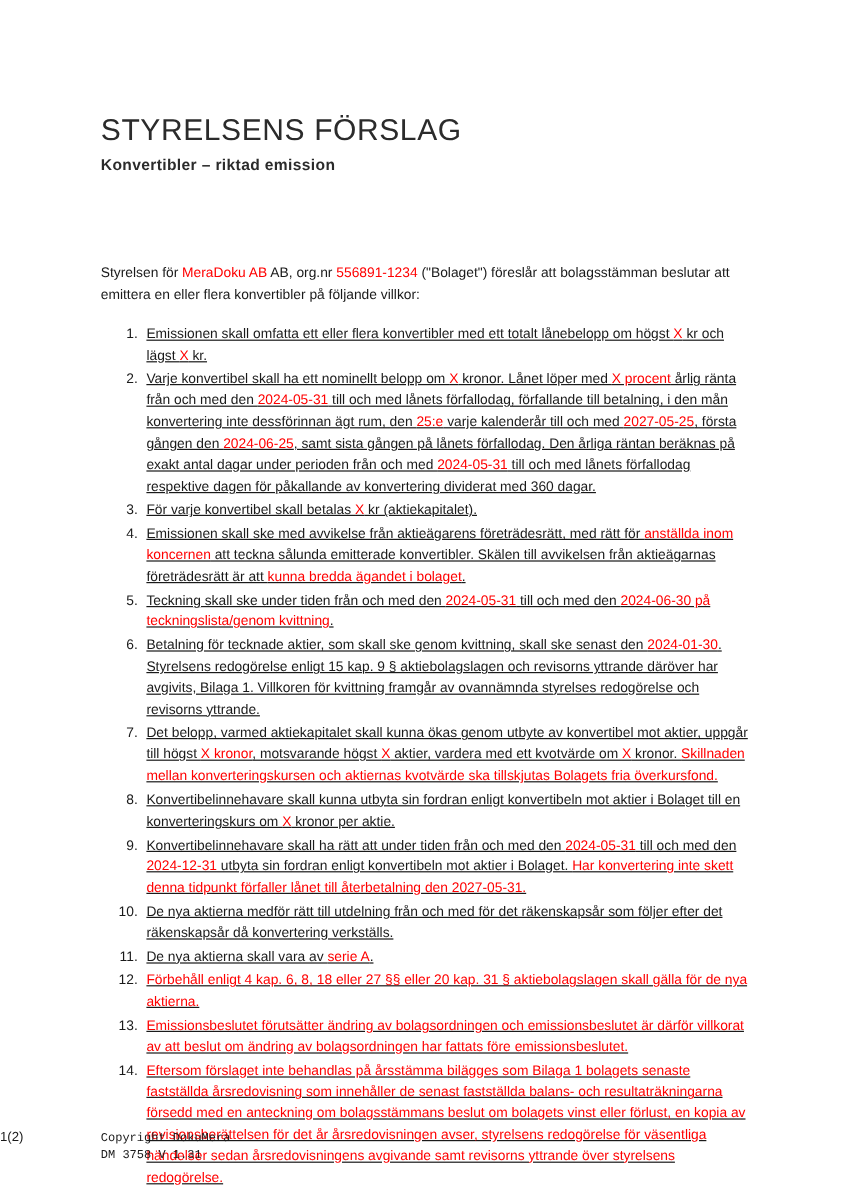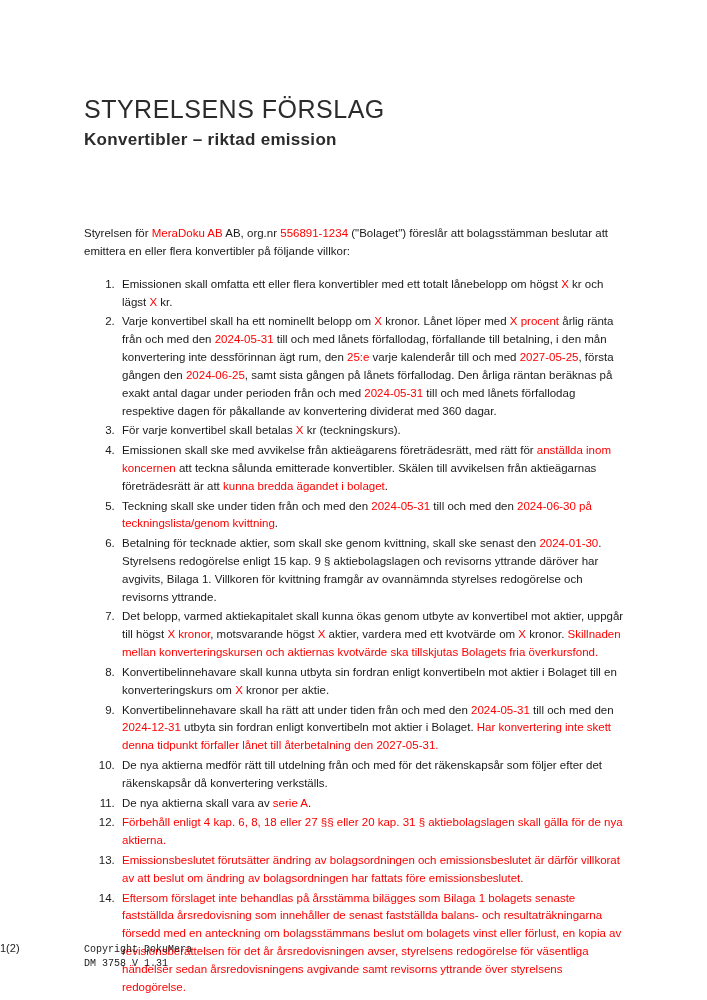--- a/index.html
+++ b/index.html
@@ -30,21 +30,21 @@
   }
   .doc-title {
     font-size: 25px;
     font-weight: normal;
     letter-spacing: 0.5px;
     color: #2b2b2b;
     margin: 0 0 6px 0;
     line-height: 1.1;
   }
   .doc-subtitle {
-    font-size: 17px;
+    font-size: 13px;
     font-weight: bold;
     color: #2b2b2b;
     letter-spacing: 0.3px;
     margin: 0;
   }
   .intro {
     margin-top: 74px;
     font-size: 11.5px;
     line-height: 1.58;
     color: #1a1a1a;
@@ -54,20 +54,21 @@
   }
   ol.clauses {
     margin: 16px 0 0 0;
     padding-left: 34px;
     font-size: 11.5px;
     line-height: 1.55;
   }
   ol.clauses > li {
     margin-bottom: 2px;
     padding-left: 4px;
+    text-decoration: underline;
   }
   .footer {
     position: absolute;
     left: 84px;
     bottom: 42px;
     font-size: 10px;
     line-height: 1.35;
     color: #1a1a1a;
     font-family: Liberation Mono, monospace;
   }
@@ -89,21 +90,21 @@
     <h1 class="doc-title">STYRELSENS FÖRSLAG</h1>
     <div class="doc-subtitle">Konvertibler – riktad emission</div>
 
     <p class="intro">
       <span>Styrelsen för </span><span class="red">MeraDoku AB</span><span> AB, org.nr </span><span class="red">556891-1234</span><span> ("Bolaget") föreslår att bolagsstämman beslutar att emittera en eller flera konvertibler på följande villkor:</span>
     </p>
 
     <ol class="clauses">
         <li><span>Emissionen skall omfatta ett eller flera konvertibler med ett totalt lånebelopp om högst </span><span class="red">X</span><span> kr och lägst </span><span class="red">X</span><span> kr.</span></li>
         <li><span>Varje konvertibel skall ha ett nominellt belopp om </span><span class="red">X</span><span> kronor. Lånet löper med </span><span class="red">X procent</span><span> årlig ränta från och med den </span><span class="red">2024-05-31</span><span> till och med lånets förfallodag, förfallande till betalning, i den mån konvertering inte dessförinnan ägt rum, den </span><span class="red">25:e</span><span> varje kalenderår till och med </span><span class="red">2027-05-25</span><span>, första gången den </span><span class="red">2024-06-25</span><span>, samt sista gången på lånets förfallodag. Den årliga räntan beräknas på exakt antal dagar under perioden från och med </span><span class="red">2024-05-31</span><span> till och med lånets förfallodag respektive dagen för påkallande av konvertering dividerat med 360 dagar.</span></li>
-        <li><span>För varje konvertibel skall betalas </span><span class="red">X</span><span> kr (teckningskurs).</span></li>
+        <li><span>För varje konvertibel skall betalas </span><span class="red">X</span><span> kr (aktiekapitalet).</span></li>
         <li><span>Emissionen skall ske med avvikelse från aktieägarens företrädesrätt, med rätt för </span><span class="red">anställda inom koncernen</span><span> att teckna sålunda emitterade konvertibler. Skälen till avvikelsen från aktieägarnas företrädesrätt är att </span><span class="red">kunna bredda ägandet i bolaget</span><span>.</span></li>
         <li><span>Teckning skall ske under tiden från och med den </span><span class="red">2024-05-31</span><span> till och med den </span><span class="red">2024-06-30 på teckningslista/genom kvittning</span><span>.</span></li>
         <li><span>Betalning för tecknade aktier, som skall ske genom kvittning, skall ske senast den </span><span class="red">2024-01-30</span><span>. Styrelsens redogörelse enligt 15 kap. 9 § aktiebolagslagen och revisorns yttrande däröver har avgivits, Bilaga 1. Villkoren för kvittning framgår av ovannämnda styrelses redogörelse och revisorns yttrande.</span></li>
         <li><span>Det belopp, varmed aktiekapitalet skall kunna ökas genom utbyte av konvertibel mot aktier, uppgår till högst </span><span class="red">X kronor</span><span>, motsvarande högst </span><span class="red">X</span><span> aktier, vardera med ett kvotvärde om </span><span class="red">X</span><span> kronor. </span><span class="red">Skillnaden mellan konverteringskursen och aktiernas kvotvärde ska tillskjutas Bolagets fria överkursfond.</span></li>
         <li><span>Konvertibelinnehavare skall kunna utbyta sin fordran enligt konvertibeln mot aktier i Bolaget till en konverteringskurs om </span><span class="red">X</span><span> kronor per aktie.</span></li>
         <li><span>Konvertibelinnehavare skall ha rätt att under tiden från och med den </span><span class="red">2024-05-31</span><span> till och med den </span><span class="red">2024-12-31</span><span> utbyta sin fordran enligt konvertibeln mot aktier i Bolaget. </span><span class="red">Har konvertering inte skett denna tidpunkt förfaller lånet till återbetalning den 2027-05-31.</span></li>
         <li><span>De nya aktierna medför rätt till utdelning från och med för det räkenskapsår som följer efter det räkenskapsår då konvertering verkställs.</span></li>
         <li><span>De nya aktierna skall vara av </span><span class="red">serie A</span><span>.</span></li>
         <li><span class="red">Förbehåll enligt 4 kap. 6, 8, 18 eller 27 §§ eller 20 kap. 31 § aktiebolagslagen skall gälla för de nya aktierna.</span></li>
         <li><span class="red">Emissionsbeslutet förutsätter ändring av bolagsordningen och emissionsbeslutet är därför villkorat av att beslut om ändring av bolagsordningen har fattats före emissionsbeslutet.</span></li>

